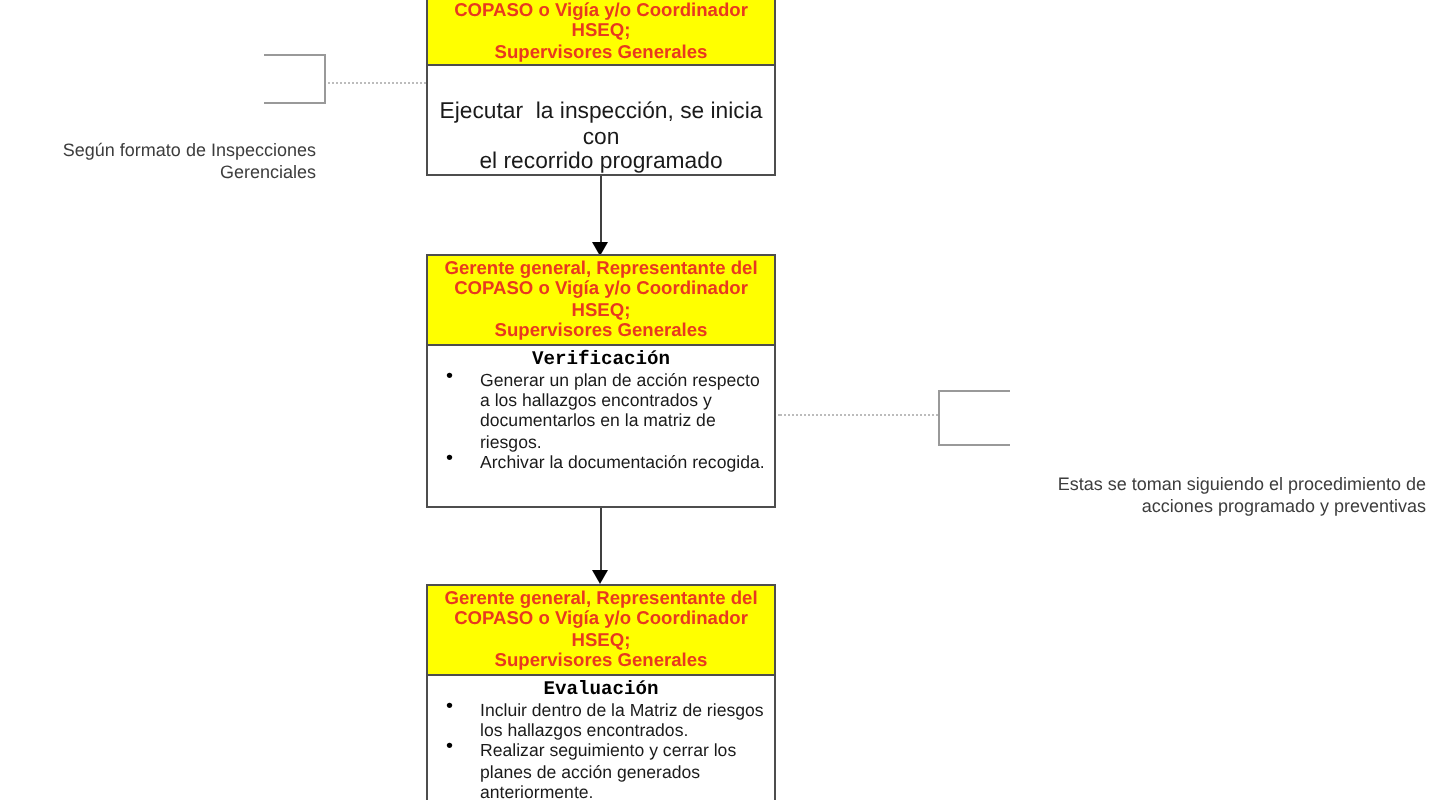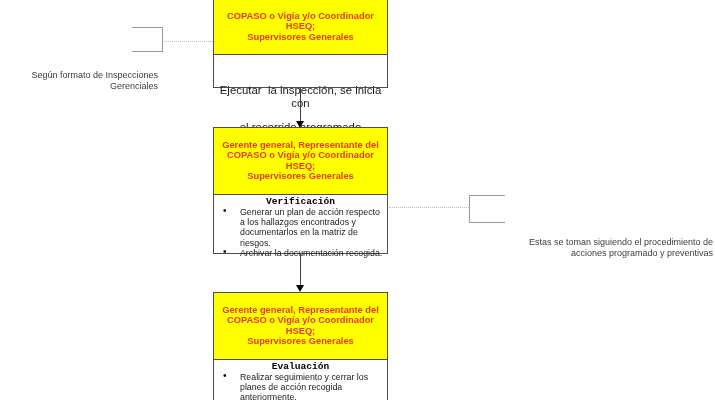--- a/index.html
+++ b/index.html
@@ -10,28 +10,28 @@
   .flow-box {
     position:absolute; left:213px; width:175px; box-sizing:border-box;
     border:1px solid #4d4d4d; background:#ffffff;
   }
   #box1 { top:-2px;  height:90px; }
   #box2 { top:127px; height:127px; }
   #box3 { top:292px; height:132px; }
   .box-header {
     background:#FFFF00; border-bottom:1px solid #4d4d4d;
     color:#E8391F; font-weight:bold; text-align:center;
-    font-size:9.3px; line-height:10.4px; padding:12px 2px;
+    font-size:9.3px; line-height:10.4px; padding:1px 2px;
   }
   .hdr-line { white-space:pre-wrap; }
   .box-body { color:#1a1a1a; }
   #box1 .box-body {
     text-align:center; font-size:11.4px; line-height:12.5px; padding-top:17px;
   }
-  #box1 .box-body div { white-space:pre-wrap;margin-top:12px; }
+  #box1 .box-body div { white-space:pre-wrap; }
   .body-title {
     text-align:center; font-weight:bold; font-size:9.6px;
     line-height:11px; margin-top:1px; color:#000;font-family:Liberation Mono, monospace;
   }
   ul.bullets {
     margin:0; padding:0 3px 0 5px; list-style:none;
   }
   ul.bullets li {
     position:relative; padding-left:21px;
     font-size:8.8px; line-height:10.3px; color:#1a1a1a;
@@ -120,19 +120,20 @@
 
   <div class="flow-box" id="box3">
     <div class="box-header">
       <div class="hdr-line">Gerente general, Representante del</div>
       <div class="hdr-line">COPASO o Vigía y/o Coordinador HSEQ;</div>
       <div class="hdr-line">Supervisores Generales</div>
     </div>
     <div class="box-body">
       <div class="body-title">Evaluación</div>
       <ul class="bullets">
-        <li>Realizar seguimiento y cerrar los planes de acción recogida anteriormente.</li>
+        <li>Incluir dentro de la Matriz de riesgos los hallazgos encontrados.</li>
+        <li>Realizar seguimiento y cerrar los planes de acción generados anteriormente.</li>
 
       </ul>
     </div>
   </div>
 
 </div>
 
 </body></html>

